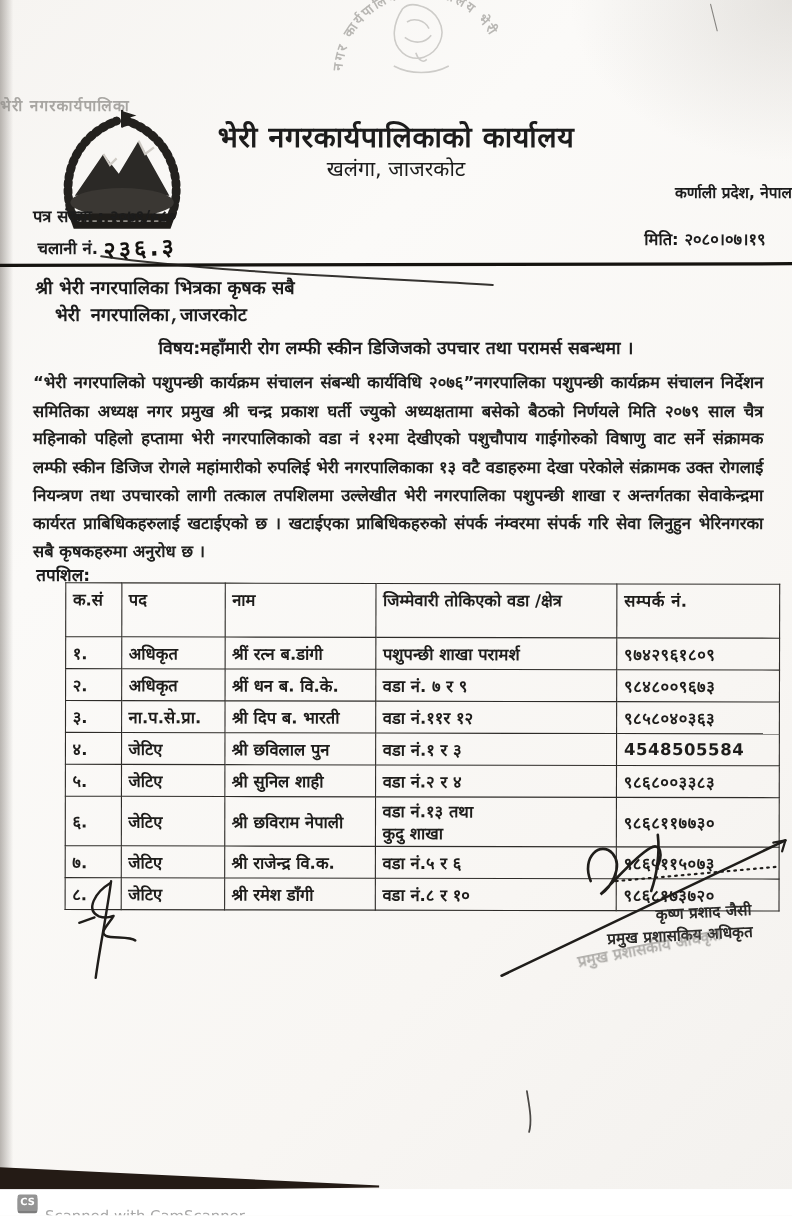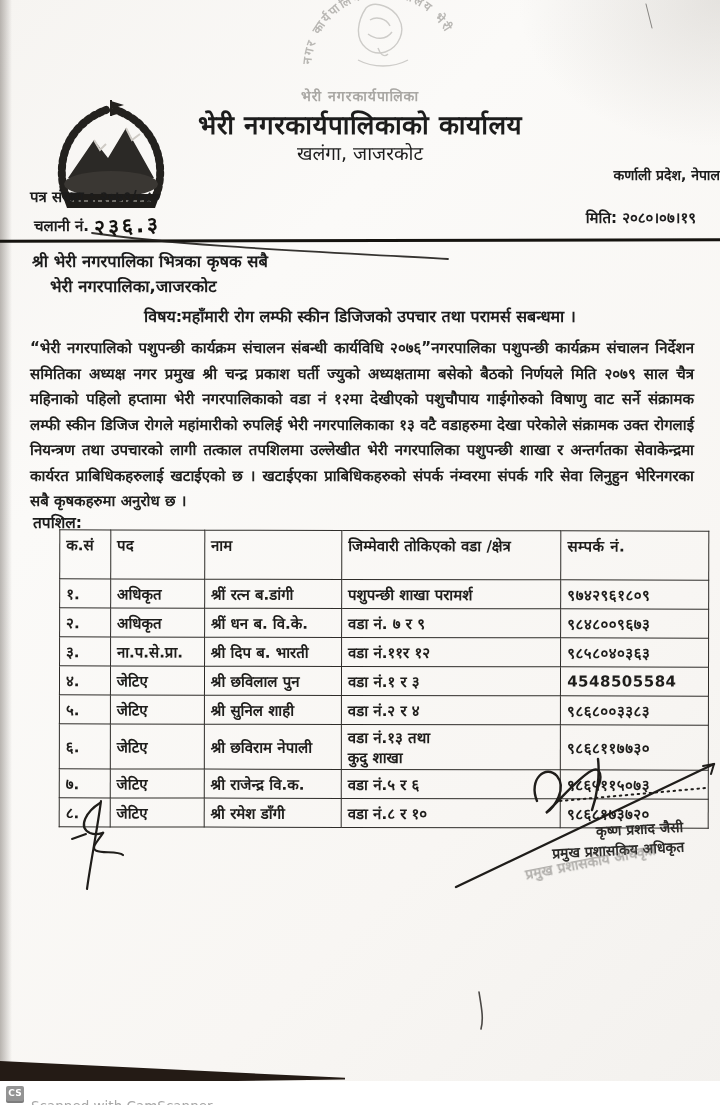--- a/index.html
+++ b/index.html
@@ -11,40 +11,40 @@
   }
   
   .edge-left{position:absolute;left:0;top:0;width:12px;height:1082px;
     background:linear-gradient(to right,rgba(130,124,118,.55),rgba(130,124,118,0));}
   .corner-tr{position:absolute;right:0;top:0;width:220px;height:160px;
     background:radial-gradient(ellipse at top right,rgba(180,175,168,.30),rgba(180,175,168,0) 65%);}
   .wedge{position:absolute;left:0;top:1056px;width:345px;height:28px;
     background:#241b15;clip-path:polygon(0 18%,100% 78%,100% 84%,0 100%);}
   
   .stamp-svg{position:absolute;left:288px;top:-10px;opacity:.75;}
-  .overlap-line{position:absolute;top:86px;left:0;width:100%;text-align:center;
+  .overlap-line{position:absolute;top:86px;left:0;width:100%;text-align:left;
     font-size:14px;font-weight:bold;color:#8e8c88;opacity:.75;letter-spacing:1px;
     filter:blur(.3px);}
   .emblem{position:absolute;left:50px;top:98px;}
   .office-title{position:absolute;top:106px;left:0;width:100%;text-align:center;
     font-size:26px;font-weight:bold;letter-spacing:.5px;}
   .addr1{position:absolute;top:140px;left:0;width:100%;text-align:center;
     font-size:19px;font-weight:normal;}
   .addr2{position:absolute;top:165px;left:0;width:100%;text-align:right;
     font-size:14px;font-weight:bold;}
   .letter-no{position:absolute;top:186px;left:30px;font-size:15px;font-weight:bold;}
   .chalani{position:absolute;top:209px;left:34px;font-size:15px;font-weight:bold;}
   .chalani .hand{display:inline-block;font-size:21px;font-weight:bold;
     letter-spacing:3px;transform:rotate(-3deg) translateY(2px);color:#14120f;}
   .miti{position:absolute;top:207px;right:24px;font-size:15px;font-weight:bold;margin-left:43px;}
   .divider{position:absolute;top:239px;left:0;width:100%;height:3px;background:#15130f;
     transform:rotate(-.12deg);}
   
   .recip1{position:absolute;top:249px;left:32px;font-size:16.5px;font-weight:bold;}
-  .recip2{position:absolute;top:274px;left:50px;font-size:16.5px;font-weight:bold;}
+  .recip2{position:absolute;top:274px;left:50px;font-size:16.5px;font-weight:bold;font-family:Liberation Mono, monospace;}
   .subject{position:absolute;top:305px;left:0;width:100%;text-align:center;
     font-size:16px;font-weight:bold;}
   .body-text{position:absolute;top:336px;left:30px;width:664px;
     font-size:15px;font-weight:bold;line-height:25.5px;text-align:justify;color:#20201e;}
   .tapasil{position:absolute;top:511px;left:33px;font-size:15.5px;font-weight:bold;}
   
   table.staff{position:absolute;top:530px;left:59px;width:650px;
     border-collapse:collapse;transform:rotate(.12deg);}
   table.staff th,table.staff td{border:1.6px solid #2e2c29;
     font-size:15px;font-weight:bold;padding:2px 6px;text-align:left;color:#1e1d1b;}
@@ -55,21 +55,21 @@
   
   .sig-name{position:absolute;top:819px;left:596px;font-size:14px;font-weight:bold;
     transform:rotate(-3deg);color:#2b2a28;white-space:nowrap;}
   .sig-title{position:absolute;top:840px;left:552px;font-size:14px;font-weight:bold;
     transform:rotate(-3deg);color:#2b2a28;white-space:nowrap;}
   .sig-ghost{position:absolute;top:852px;left:524px;font-size:14px;font-weight:bold;
     transform:rotate(-11deg);color:#6b6965;opacity:.5;white-space:nowrap;filter:blur(.3px);}
   .pen{position:absolute;left:0;top:0;pointer-events:none;}
   
   .cs-bar{position:absolute;left:0;bottom:0;width:720px;height:24px;background:#ffffff;
-    display:flex;align-items:center;gap:7px;padding-left:6px;box-sizing:border-box;}
+    display:flex;align-items:center;gap:7px;padding-left:16px;box-sizing:border-box;}
   .cs-badge{width:18px;height:15px;background:#949494;border-radius:2px;color:#fff;
     font-size:9px;font-weight:bold;display:flex;align-items:center;justify-content:center;
     box-shadow:0 2px 0 #7d7d7d;}
   .cs-text{font-size:13.5px;color:#a7a7a7;margin-top:25px;}
 </style>
 </head>
 <body>
 
 <div class="page">
 

